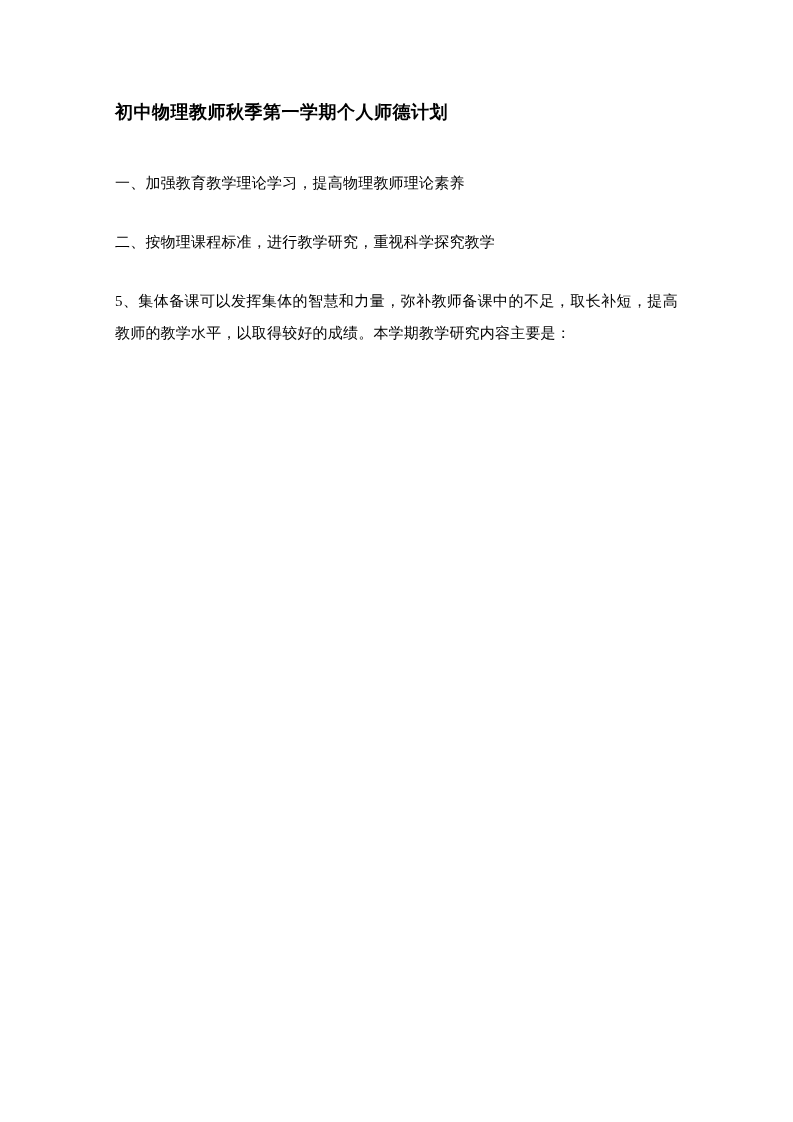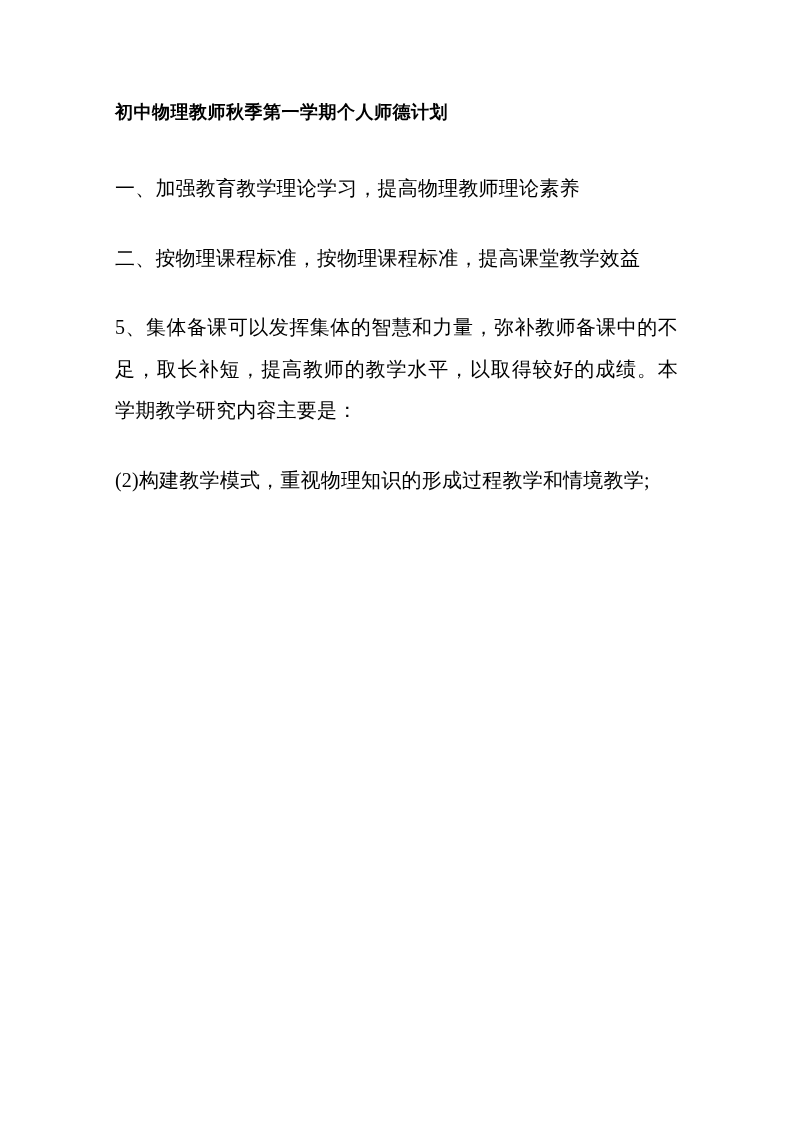--- a/index.html
+++ b/index.html
@@ -23,33 +23,32 @@
   }
   .doc-title {
     font-family: "Liberation Serif", serif;
     font-size: 18px;
     font-weight: bold;
     text-align: left;
     margin: 0 0 44px 0;
     letter-spacing: 0.5px;
   }
   .para {
-    font-size: 20px;
+    font-size: 15px;
     line-height: 2.08;
     margin: 0 0 28px 0;
     text-align: justify;
     text-justify: inter-ideograph;
     letter-spacing: 0.2px;
   }
   .para:last-child {
     margin-bottom: 0;
   }
 </style>
 </head>
 <body>
 
 <div class="page">
   <h1 class="doc-title">初中物理教师秋季第一学期个人师德计划</h1>
   <p class="para">一、加强教育教学理论学习，提高物理教师理论素养</p>
-  <p class="para">二、按物理课程标准，按物理课程标准，提高课堂教学效益</p>
+  <p class="para">二、按物理课程标准，进行教学研究，重视科学探究教学</p>
   <p class="para">5、集体备课可以发挥集体的智慧和力量，弥补教师备课中的不足，取长补短，提高教师的教学水平，以取得较好的成绩。本学期教学研究内容主要是：</p>
-  <p class="para">(2)构建教学模式，重视物理知识的形成过程教学和情境教学;</p>
 </div>
 
 </body></html>

